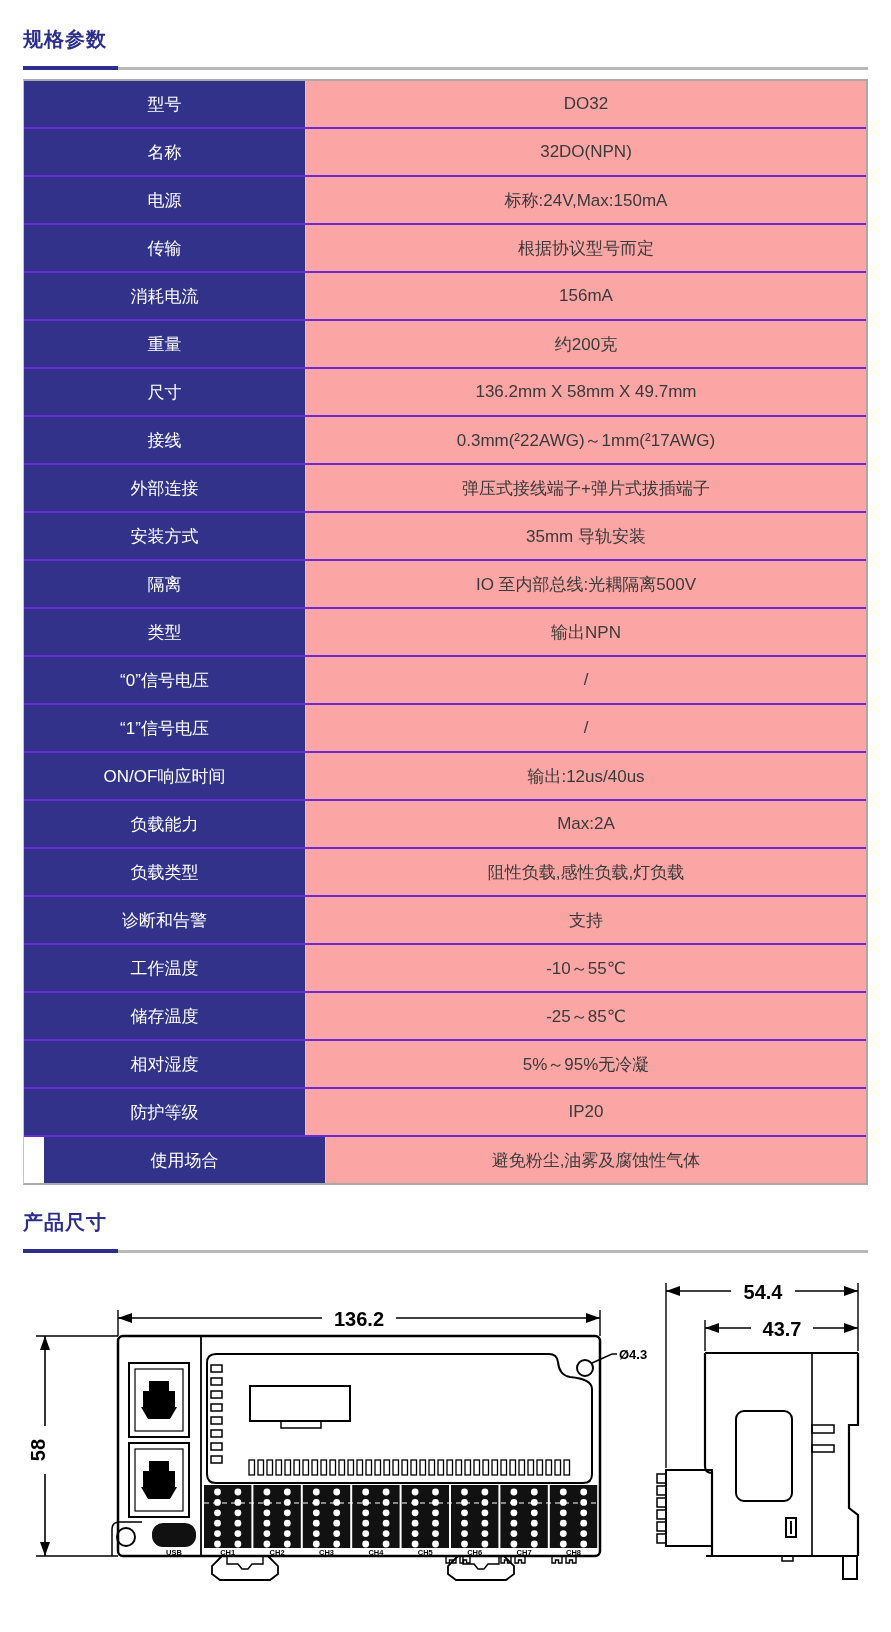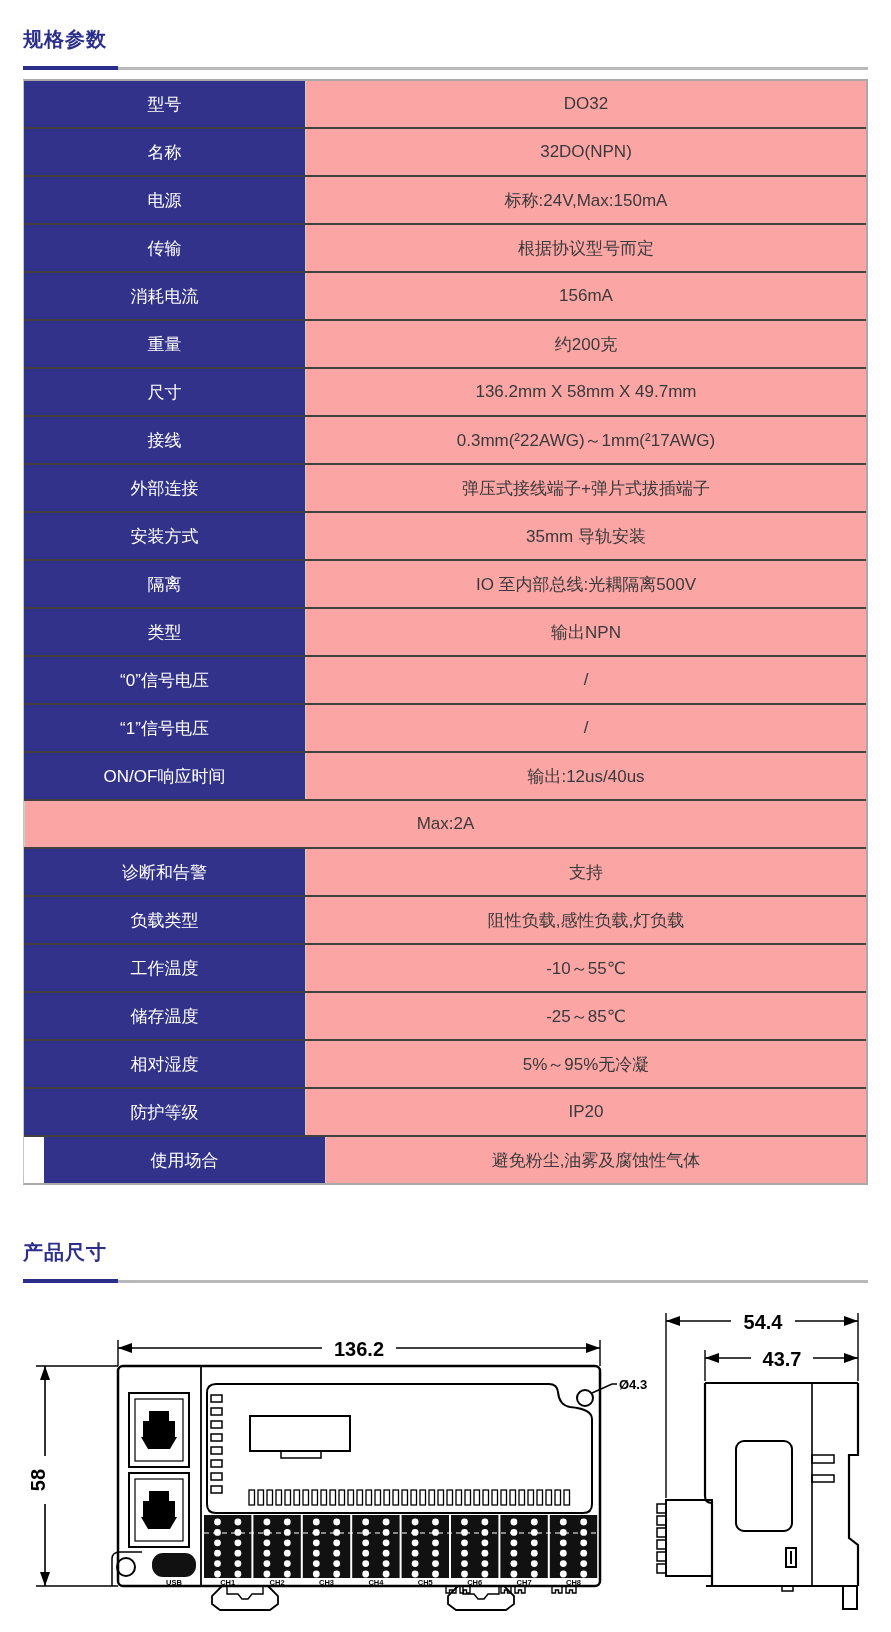--- a/index.html
+++ b/index.html
@@ -3,25 +3,25 @@
 <meta charset="utf-8">
 <style>
   html,body{margin:0;padding:0;background:#ffffff;}
   body{width:891px;height:1632px;font-family:"Liberation Sans","DejaVu Sans",sans-serif;overflow:hidden;}
   .content{padding:0 23px;}
   .section-title{margin:26px 0 0 0;font-size:20px;font-weight:bold;color:#2c2e8c;letter-spacing:1px;}
   .rule{display:flex;align-items:center;margin-top:13px;}
   .rule-blue{width:95px;height:4px;background:#2c2e8c;flex:0 0 auto;}
   .rule-gray{flex:1;height:3px;background:#b9b9b9;}
   .spec-table{margin-top:9px;border:2px solid #a9a9a9;border-left:1px solid #c5c5c5;}
-  .spec-row{display:flex;height:46px;border-bottom:2px solid #404040;}
+  .spec-row{display:flex;height:46px;border-bottom:2px solid #6d28d9;}
   .spec-row:last-child{border-bottom:none;padding-left:20px;}
   .label-cell{width:281px;flex:0 0 auto;background:#32328a;color:#ffffff;display:flex;align-items:center;justify-content:center;font-size:17px;}
   .value-cell{flex:1;background:#fca5a5;color:#3a3a3a;display:flex;align-items:center;justify-content:center;font-size:17px;border-left:1px solid #cccccc;}
-  .title-dims{margin-top:54px;}
+  .title-dims{margin-top:24px;}
   .drawing{margin-top:12px;display:block;}
   .dim-text{font-family:"Liberation Sans","DejaVu Sans",sans-serif;font-weight:bold;font-size:20px;fill:#000;}
   .small-label{font-family:"Liberation Sans","DejaVu Sans",sans-serif;font-weight:bold;font-size:7.5px;fill:#000;}
   .outline{fill:none;stroke:#000;}
 </style>
 </head>
 <body>
 
 <div class="content">
 
@@ -86,29 +86,30 @@
       </div>
       <div class="spec-row">
         <div class="label-cell">“1”信号电压</div>
         <div class="value-cell">/</div>
       </div>
       <div class="spec-row">
         <div class="label-cell">ON/OF响应时间</div>
         <div class="value-cell">输出:12us/40us</div>
       </div>
       <div class="spec-row">
+        <div class="label-cell">负载能力</div>
         <div class="value-cell">Max:2A</div>
+      </div>
+      <div class="spec-row">
+        <div class="label-cell">负载类型</div>
+        <div class="value-cell">阻性负载,感性负载,灯负载</div>
       </div>
       <div class="spec-row">
         <div class="label-cell">诊断和告警</div>
         <div class="value-cell">支持</div>
-      </div>
-      <div class="spec-row">
-        <div class="label-cell">负载类型</div>
-        <div class="value-cell">阻性负载,感性负载,灯负载</div>
       </div>
       <div class="spec-row">
         <div class="label-cell">工作温度</div>
         <div class="value-cell">-10～55℃</div>
       </div>
       <div class="spec-row">
         <div class="label-cell">储存温度</div>
         <div class="value-cell">-25～85℃</div>
       </div>
       <div class="spec-row">

